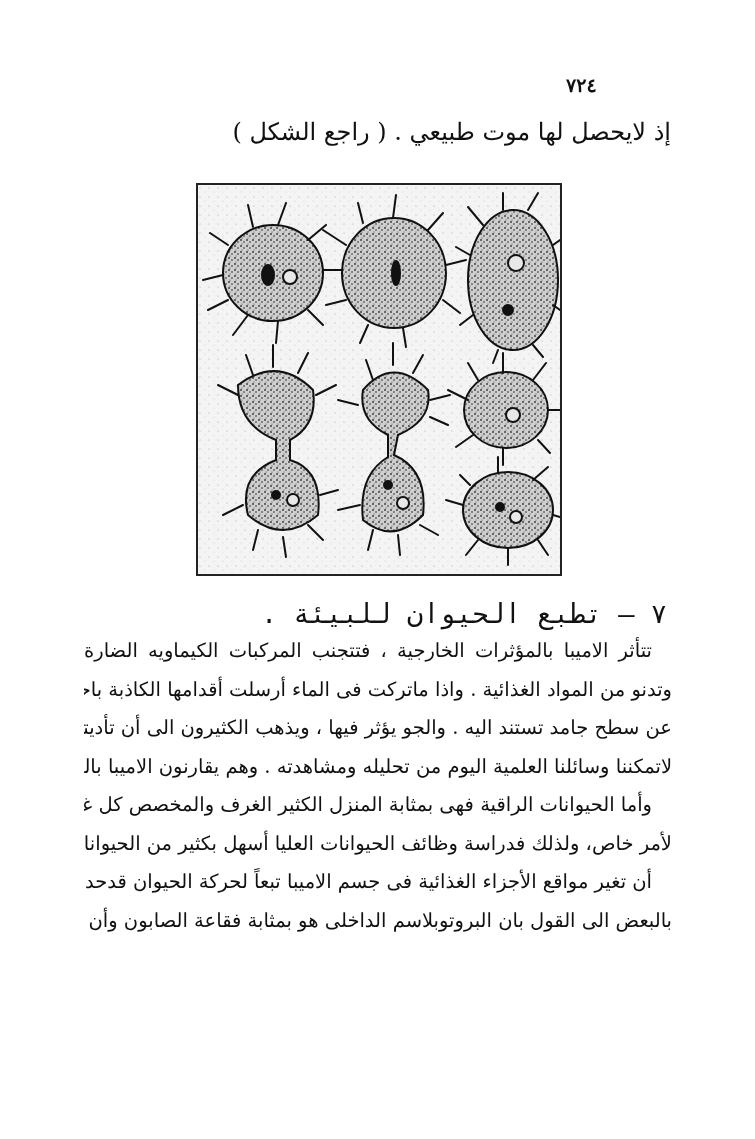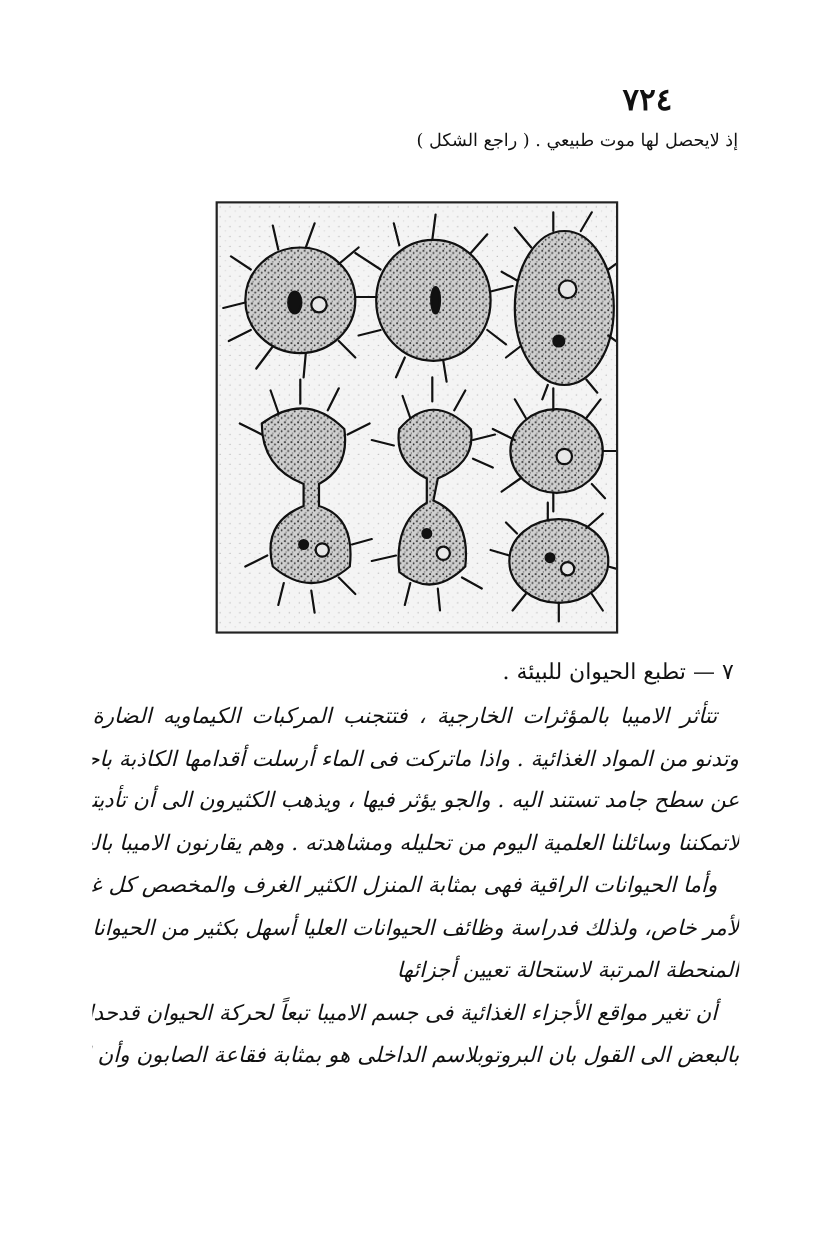--- a/index.html
+++ b/index.html
@@ -1,36 +1,36 @@
 <!DOCTYPE html>
 <html><head>
 <meta charset="utf-8">
 <style>
   html, body { margin:0; padding:0; }
   body {
     width:755px; height:1139px; background:#ffffff; position:relative; overflow:hidden;
     font-family:"DejaVu Serif", serif; color:#111;
   }
   .page-number {
-    position:absolute; left:566px; top:74px; font-size:28px; font-weight:bold; direction:rtl;text-align:right;
+    position:absolute; left:566px; top:74px; font-size:19px; font-weight:bold; direction:rtl;text-align:right;
   }
   .caption {
-    position:absolute; right:84px; top:118px; font-size:16px; direction:rtl; white-space:nowrap;
+    position:absolute; right:84px; top:118px; font-size:24px; direction:rtl; white-space:nowrap;
   }
   .figure {
     position:absolute; left:196px; top:183px; width:366px; height:393px;
     border:2px solid #222; background:#f3f3f3; box-sizing:border-box; overflow:hidden;
   }
   .figure svg { display:block; }
   .section-heading {
-    position:absolute; right:88px; top:598px; font-size:20px; direction:rtl; white-space:nowrap;
+    position:absolute; right:88px; top:598px; font-size:27px; direction:rtl; white-space:nowrap;font-family:Liberation Mono, monospace;
   }
   .body-text {
     position:absolute; left:84px; width:588px; top:632px; direction:rtl; text-align:justify;
-    font-size:19.5px; line-height:38.5px;font-style:italic;
+    font-size:19.5px; line-height:38.5px;
   }
   .para { margin:0; }
   .line { display:block; text-align-last:justify; white-space:nowrap; overflow:hidden; }
   .line.last { text-align-last:right; }
   .indent { padding-right:20px; }
 </style>
 </head>
 <body>
 
 <div class="page-number">٧٢٤</div>
@@ -110,19 +110,18 @@
 <div class="body-text">
   <div class="para">
     <span class="line indent">تتأثر الاميبا بالمؤثرات الخارجية ، فتتجنب المركبات الكيماويه الضارة</span>
     <span class="line">وتدنو من المواد الغذائية . واذا ماتركت فى الماء أرسلت أقدامها الكاذبة باحثة</span>
     <span class="line">عن سطح جامد تستند اليه . والجو يؤثر فيها ، ويذهب الكثيرون الى أن تأديتها</span>
     <span class="line">لاتمكننا وسائلنا العلمية اليوم من تحليله ومشاهدته . وهم يقارنون الاميبا بالغرفة</span>
   </div>
   <div class="para">
     <span class="line indent">وأما الحيوانات الراقية فهى بمثابة المنزل الكثير الغرف والمخصص كل غرفة منه</span>
     <span class="line">لأمر خاص، ولذلك فدراسة وظائف الحيوانات العليا أسهل بكثير من الحيوانات الدنيا</span>
-    <span class="line last">المنحطة المرتبة لاستحالة تعيين أجزائها</span>
   </div>
   <div class="para">
     <span class="line indent">أن تغير مواقع الأجزاء الغذائية فى جسم الاميبا تبعاً لحركة الحيوان قدحدا</span>
     <span class="line">بالبعض الى القول بان البروتوبلاسم الداخلى هو بمثابة فقاعة الصابون وأن الاجزاء</span>
   </div>
 </div>
 
 </body></html>

